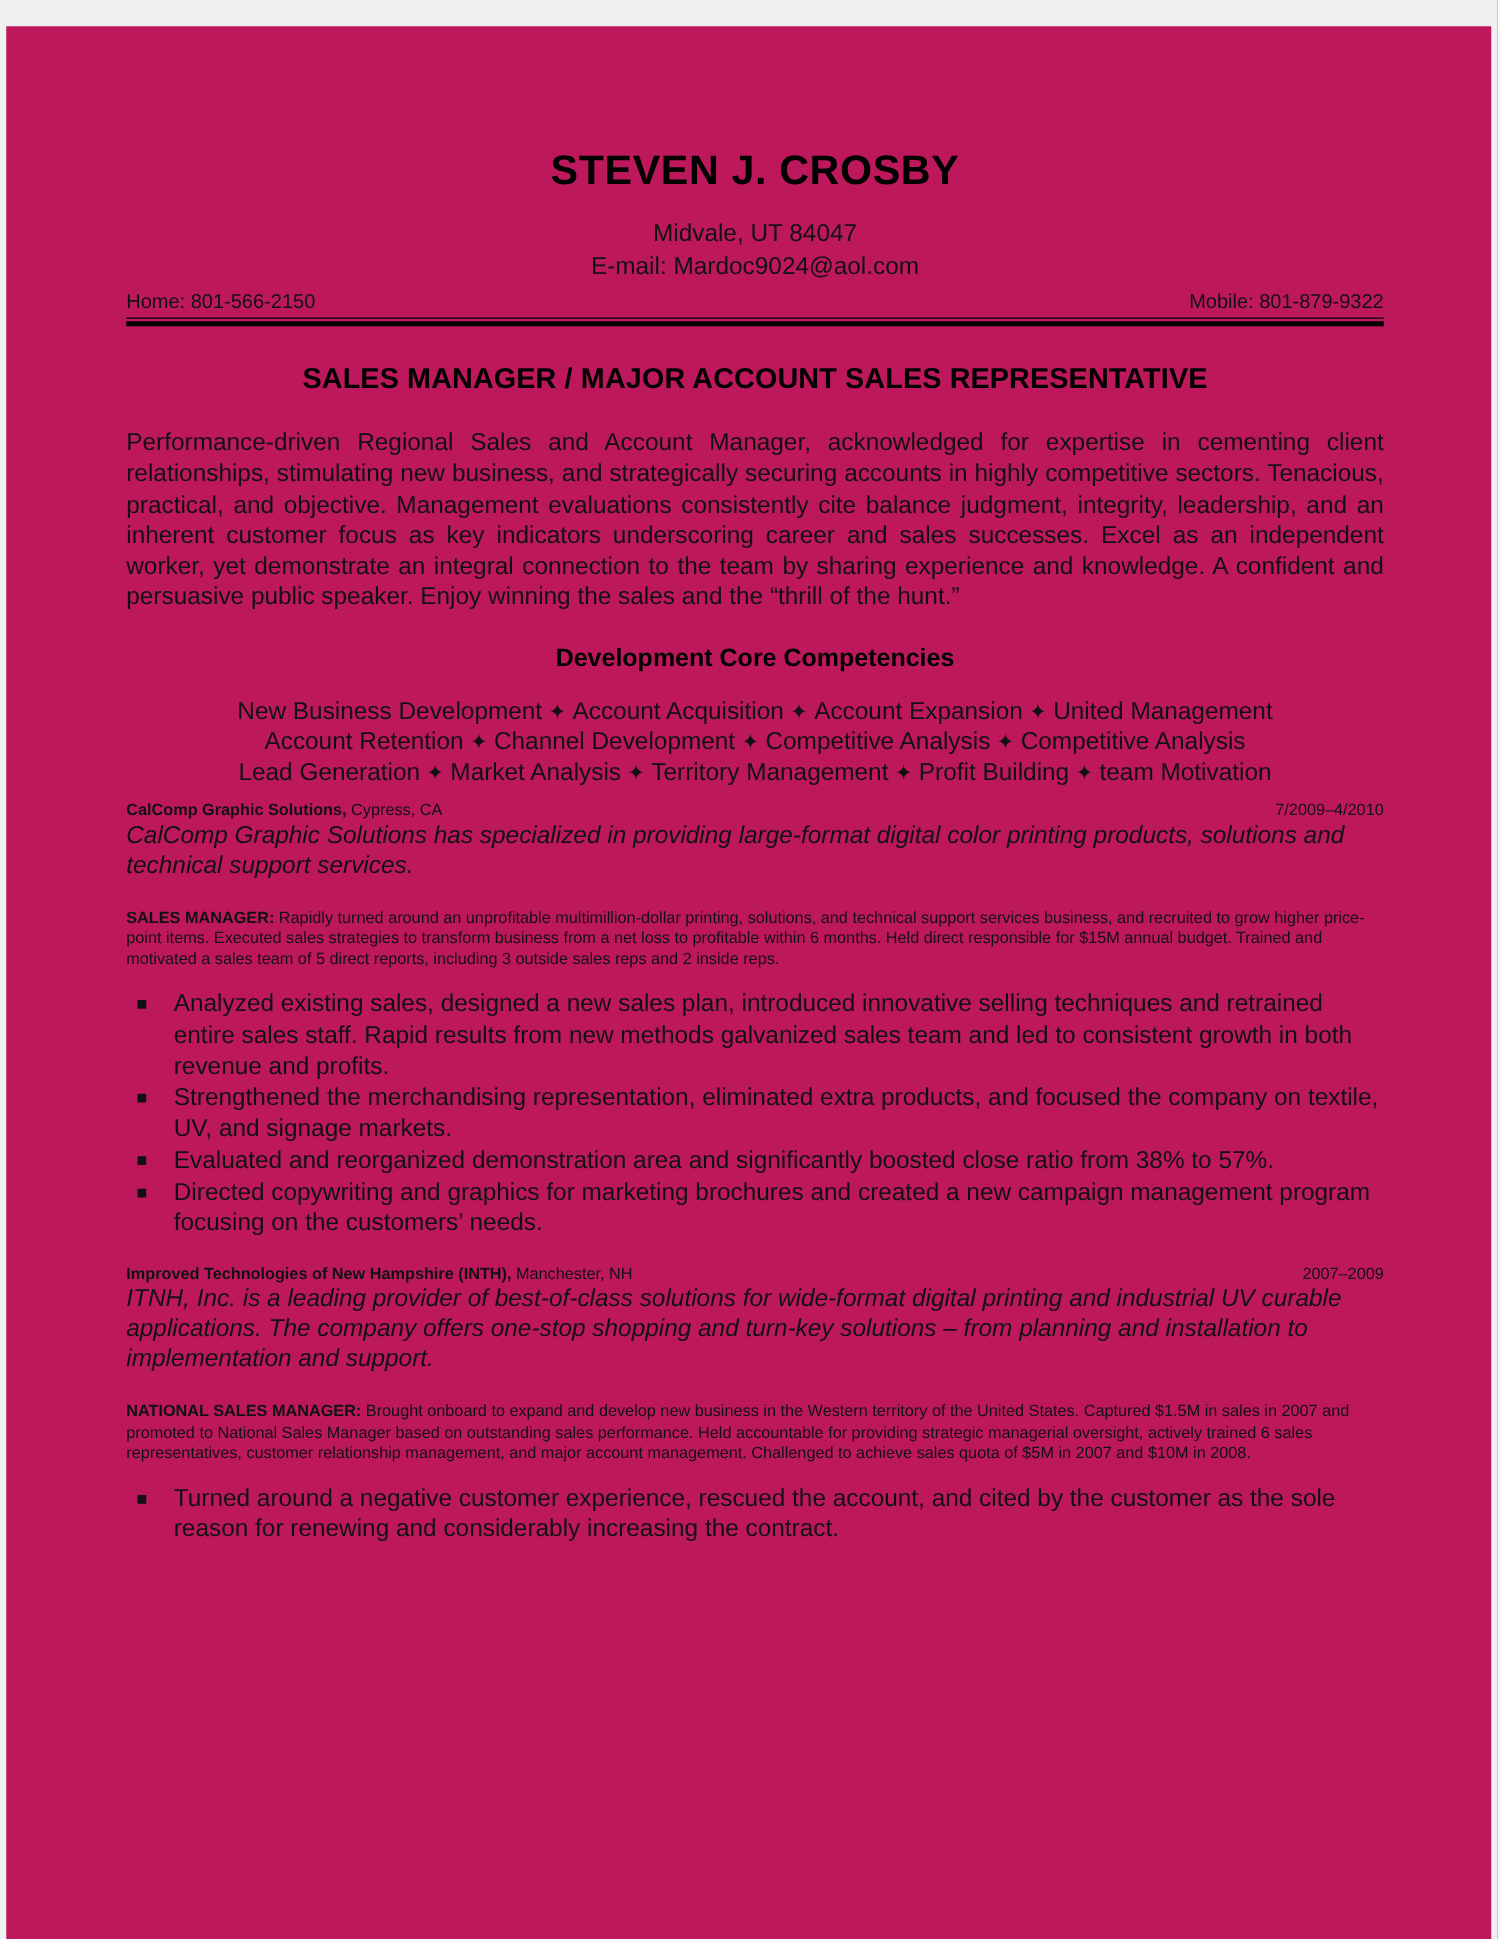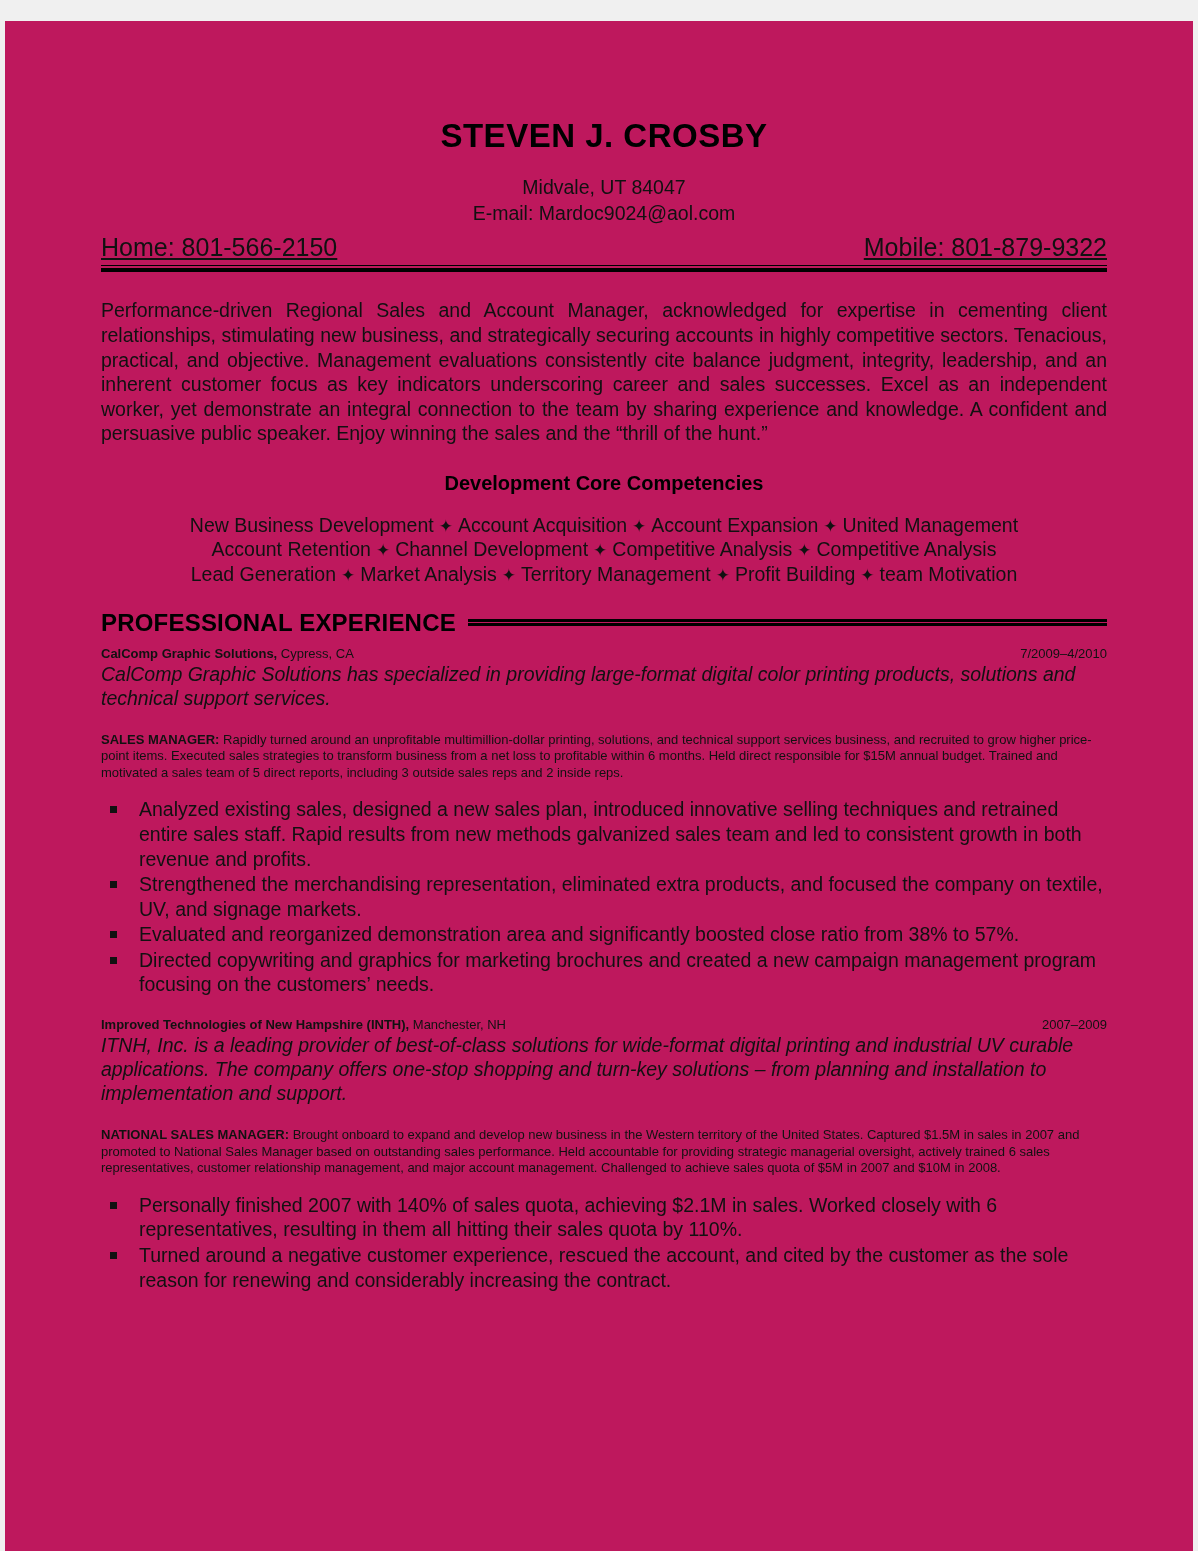--- a/index.html
+++ b/index.html
@@ -42,24 +42,23 @@
   .addr {
     text-align: center;
     font-size: 19.5px;
     color: #111;
     margin-top: 23px;
     line-height: 1.32;
   }
   .contact-row {
     display: flex;
     justify-content: space-between;
-    font-size: 25px;
+    font-size: 16px;
     color: #111;
     margin-top: 7px;
-    text-decoration: underline;
   }
   .rule-double-header {
     margin-top: 3px;
     height: 7px;
     border-top: 1px solid #000;
     border-bottom: 4px solid #000;
     box-sizing: border-box;
   }
 
   
@@ -184,34 +183,31 @@
       <div>E-mail: Mardoc9024@aol.com</div>
     </div>
 
     <div class="contact-row">
       <span>Home: 801-566-2150</span>
       <span>Mobile: 801-879-9322</span>
     </div>
 
     <div class="rule-double-header"></div>
 
+    <div class="headline">SALES MANAGER / MAJOR ACCOUNT SALES REPRESENTATIVE</div>
 
     <div class="summary">Performance-driven Regional Sales and Account Manager, acknowledged for expertise in cementing client relationships, stimulating new business, and strategically securing accounts in highly competitive sectors. Tenacious, practical, and objective. Management evaluations consistently cite balance judgment, integrity, leadership, and an inherent customer focus as key indicators underscoring career and sales successes.  Excel as an independent worker, yet demonstrate an integral connection to the team by sharing experience and knowledge. A confident and persuasive public speaker. Enjoy winning the sales and the “thrill of the hunt.”</div>
 
     <div class="comp-title">Development Core Competencies</div>
     <div class="comp-list">
         <div><span>New Business Development</span><span class="sep">✦</span><span>Account Acquisition</span><span class="sep">✦</span><span>Account Expansion</span><span class="sep">✦</span><span>United Management</span></div>
         <div><span>Account Retention</span><span class="sep">✦</span><span>Channel Development</span><span class="sep">✦</span><span>Competitive Analysis</span><span class="sep">✦</span><span>Competitive Analysis</span></div>
         <div><span>Lead Generation</span><span class="sep">✦</span><span>Market Analysis</span><span class="sep">✦</span><span>Territory Management</span><span class="sep">✦</span><span>Profit Building</span><span class="sep">✦</span><span>team Motivation</span></div>
       </div>
 
-    <div class="section-head">
-      <span class="txt">PROFESSIONAL EXPERIENCE</span>
-      <span class="dbl"></span>
-    </div>
 
     <div id="experience-list">
         <div class="job">
           <div class="job-line">
             <span><span class="co">CalComp Graphic Solutions,</span><span class="loc"> Cypress, CA</span></span>
             <span>7/2009–4/2010</span>
           </div>
           <div class="job-desc">CalComp Graphic Solutions has specialized in providing large-format digital color printing products, solutions and technical support services.</div>
           <div class="role"><span class="rt">SALES MANAGER:</span><span> Rapidly turned around an unprofitable multimillion-dollar printing, solutions, and technical support services business, and recruited to grow higher price-point items. Executed sales strategies to transform business from a net loss to profitable within 6 months. Held direct responsible for $15M annual budget. Trained and motivated a sales team of 5 direct reports, including 3 outside sales reps and 2 inside reps.</span></div>
           <ul class="bullets">
@@ -222,20 +218,19 @@
           </ul>
         </div>
         <div class="job job2">
           <div class="job-line">
             <span><span class="co">Improved Technologies of New Hampshire (INTH),</span><span class="loc"> Manchester, NH</span></span>
             <span>2007–2009</span>
           </div>
           <div class="job-desc">ITNH, Inc. is a leading provider of best-of-class solutions for wide-format digital printing and industrial UV curable applications. The company offers one-stop shopping and turn-key solutions – from planning and installation to implementation and support.</div>
           <div class="role"><span class="rt">NATIONAL SALES MANAGER:</span><span> Brought onboard to expand and develop new business in the Western territory of the United States. Captured $1.5M in sales in 2007 and promoted to National Sales Manager based on outstanding sales performance. Held accountable for providing strategic managerial oversight, actively trained 6 sales representatives, customer relationship management, and major account management. Challenged to achieve sales quota of $5M in 2007 and $10M in 2008.</span></div>
           <ul class="bullets">
-            <li>Personally finished 2007 with 140% of sales quota, achieving $2.1M in sales. Worked closely with 6 representatives, resulting in them all hitting their sales quota by 110%.</li>
             <li>Turned around a negative customer experience, rescued the account, and cited by the customer as the sole reason for renewing and considerably increasing the contract.</li>
           </ul>
         </div>
       </div>
 
   </div>
 </div>
 
 </body></html>

